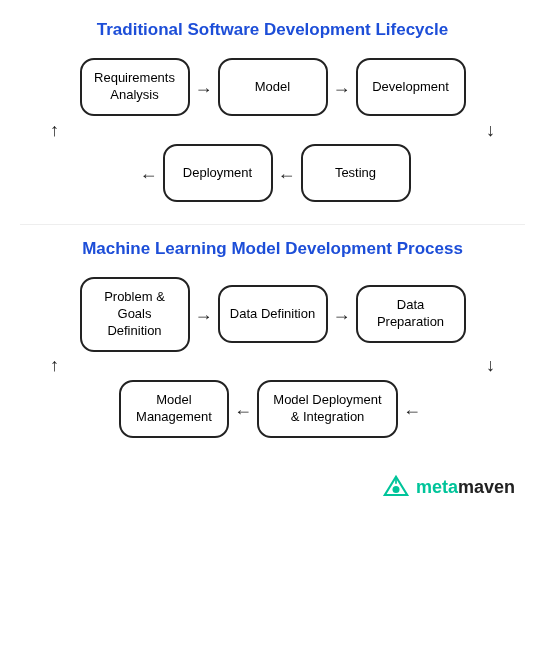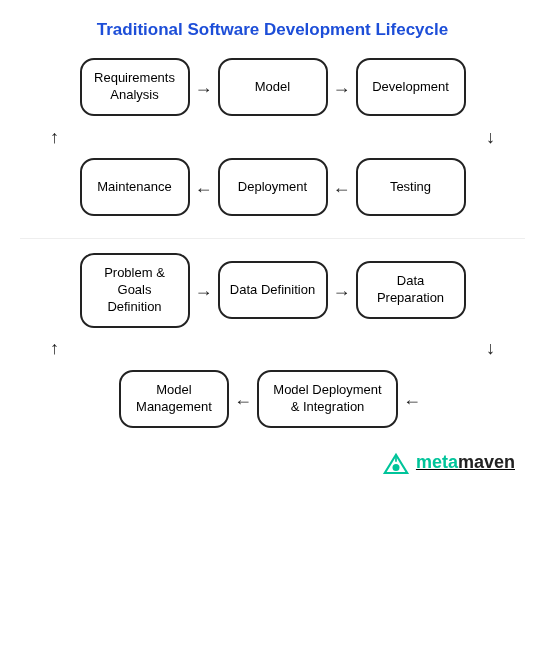--- a/index.html
+++ b/index.html
@@ -55,21 +55,21 @@
       color: #222;
       line-height: 1;
     }
 
     
     .sdlc-container {
       width: 100%;
       display: flex;
       flex-direction: column;
       align-items: flex-start;
-      gap: 7px;
+      gap: 0;
     }
 
     .row1 {
       display: flex;
       align-items: center;
       justify-content: center;
       width: 100%;
     }
 
     .between-rows {
@@ -91,25 +91,25 @@
 
     .row2 {
       display: flex;
       align-items: center;
       justify-content: center;
       width: 100%;
     }
 
     .logo-area {
       display: flex;
+      align-items: center;
       justify-content: flex-end;
       width: 100%;
       padding-right: 10px;
-      margin-top: 6px;
-      text-decoration: underline;
+      margin-top: 18px;
     }
 
     .logo-icon {
       width: 28px;
       height: 28px;
       margin-right: 6px;
     }
 
     .logo-text {
       font-size: 18px;
@@ -155,42 +155,40 @@
         <span>Development</span>
       </div>
     </div>
 
     <div class="between-rows">
       <div class="vert-arrow">↑</div>
       <div class="vert-arrow">↓</div>
     </div>
 
     <div class="row2">
-      <div class="box box-sm">
-        <span>Maintenance</span>
-      </div>
       <div class="flow-connector">
         <span class="connector-arrow">←</span>
       </div>
       <div class="box box-sm">
         <span>Deployment</span>
       </div>
       <div class="flow-connector">
         <span class="connector-arrow">←</span>
       </div>
       <div class="box box-sm">
         <span>Testing</span>
       </div>
     </div>
   </div>
 </div>
 
 <hr class="divider">
 
 <div class="diagram-section">
+  <div class="section-title">Machine Learning Model Development Process</div>
   <div class="sdlc-container">
 
     <div class="row1">
       <div class="box box-sm">
         <span>Problem &amp; Goals<br>Definition</span>
       </div>
       <div class="flow-connector">
         <span class="connector-arrow">→</span>
       </div>
       <div class="box box-sm">

